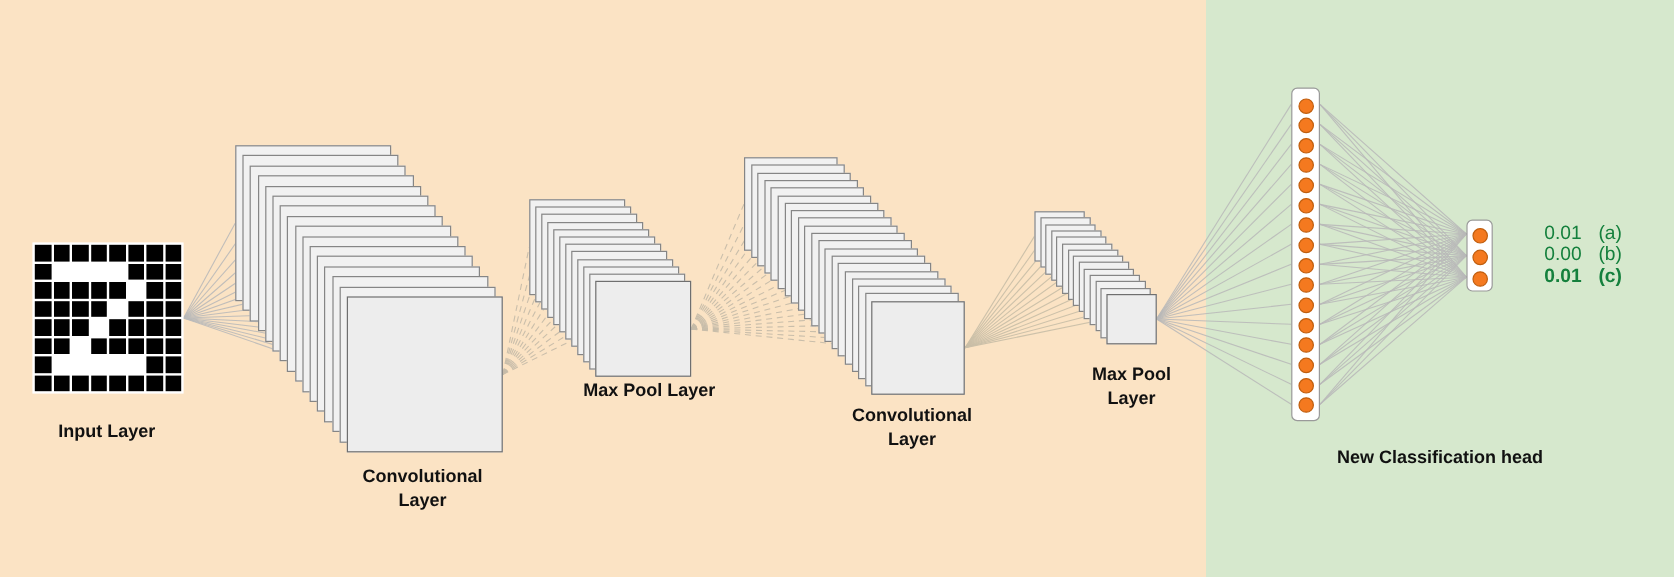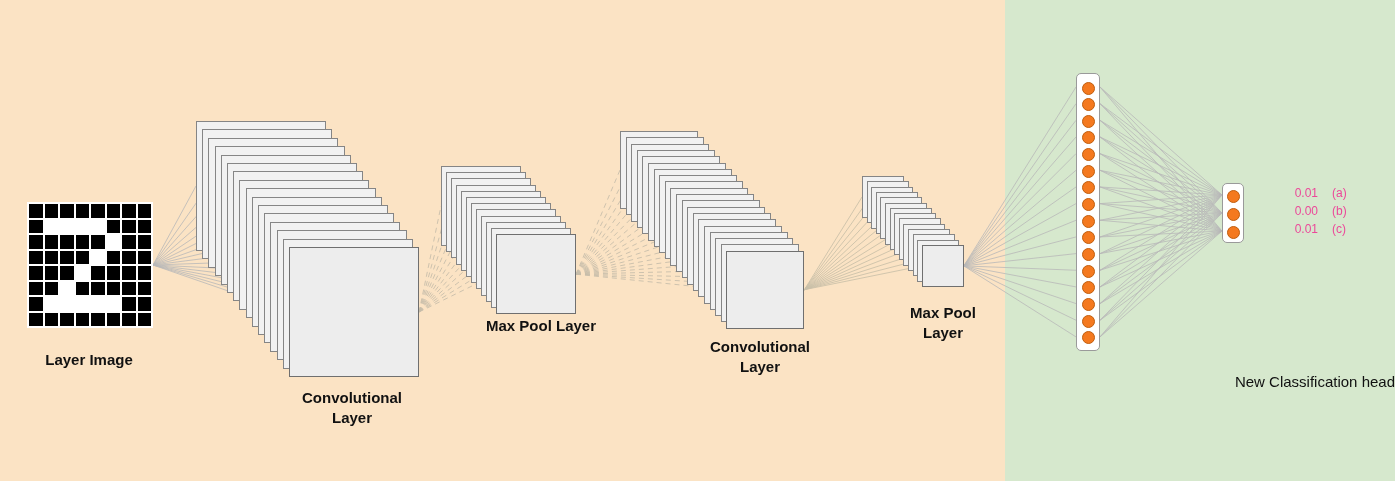--- a/index.html
+++ b/index.html
@@ -35,26 +35,26 @@
   #label-pool2 { left:897px; top:303px; width:92px; }
 
   .panel { position:absolute; z-index:3; background:#fff;
     border:1px solid #9a9a9a; border-radius:5px; }
   .neuron { position:absolute; width:13px; height:13px; border-radius:50%;
     background:var(--neuron,#f4791f); border:1px solid #c05e0e; }
 
   #head-title { position:absolute; left:1005px; top:18px; width:390px; z-index:3;
     text-align:center; font-size:22px; color:#111; }
 
-  .out-row { position:absolute; z-index:3; font-size:12px; color:#ec4899; white-space:nowrap; }
+  .out-row { position:absolute; z-index:3; font-size:16px; color:#15803d; white-space:nowrap; }
   .out-value { display:inline-block; width:34px; text-align:right; }
   .out-letter { display:inline-block; margin-left:14px; }
 
   #caption { position:absolute; left:1005px; top:373px; width:390px; z-index:3; text-align:center; color:#111; }
-  #caption .cap-title { font-weight:normal; font-size:15px;text-align:right; }
+  #caption .cap-title { font-weight:bold; font-size:15px; }
   #caption .cap-sub { font-size:14px; }
 </style>
 </head>
 <body>
 
 <div id="canvas">
 
   <div id="bg-left" class="bg" style="background: rgb(251, 227, 196);"></div>
   <div id="bg-right" class="bg" style="background: rgb(214, 232, 205);"></div>
 
@@ -258,21 +258,21 @@
       <div class="cell"></div>
       <div class="cell"></div>
       <div class="cell"></div>
       <div class="cell"></div>
       <div class="cell"></div>
       <div class="cell"></div>
       <div class="cell"></div>
       <div class="cell"></div>
       <div class="cell"></div>
     </div>
-  <div id="label-input" class="diagram-label">Layer Image</div>
+  <div id="label-input" class="diagram-label">Input Layer</div>
 
   <div id="stack-conv1" class="stack" style="left: 196px; top: 121px; width: 225px; height: 258px;">
       <div class="sheet" style="left: 0px; top: 0px; width: 130px; height: 130px;"></div>
       <div class="sheet" style="left: 6.2px; top: 8.4px; width: 130px; height: 130px;"></div>
       <div class="sheet" style="left: 12.4px; top: 16.8px; width: 130px; height: 130px;"></div>
       <div class="sheet" style="left: 18.6px; top: 25.2px; width: 130px; height: 130px;"></div>
       <div class="sheet" style="left: 24.8px; top: 33.6px; width: 130px; height: 130px;"></div>
       <div class="sheet" style="left: 31px; top: 42px; width: 130px; height: 130px;"></div>
       <div class="sheet" style="left: 37.2px; top: 50.4px; width: 130px; height: 130px;"></div>
       <div class="sheet" style="left: 43.4px; top: 58.8px; width: 130px; height: 130px;"></div>
@@ -369,21 +369,21 @@
       <div class="neuron" style="left: 3.5px; top: 23.5px;"></div>
       <div class="neuron" style="left: 3.5px; top: 41.5px;"></div>
     </div>
 
   <div id="out-row-0" class="out-row" style="left: 1284px; top: 186px;">
     <span class="out-value">0.01</span><span class="out-letter">(a)</span>
   </div>
   <div id="out-row-1" class="out-row" style="left: 1284px; top: 204px;">
     <span class="out-value">0.00</span><span class="out-letter">(b)</span>
   </div>
-  <div id="out-row-2" class="out-row" style="left: 1284px; top: 222px;">
+  <div id="out-row-2" class="out-row" style="left: 1284px; top: 222px; font-weight: bold;">
     <span class="out-value">0.01</span><span class="out-letter">(c)</span>
   </div>
 
   <div id="caption">
     <div class="cap-title">New Classification head</div>
   </div>
 
 </div>
 
 </body></html>

